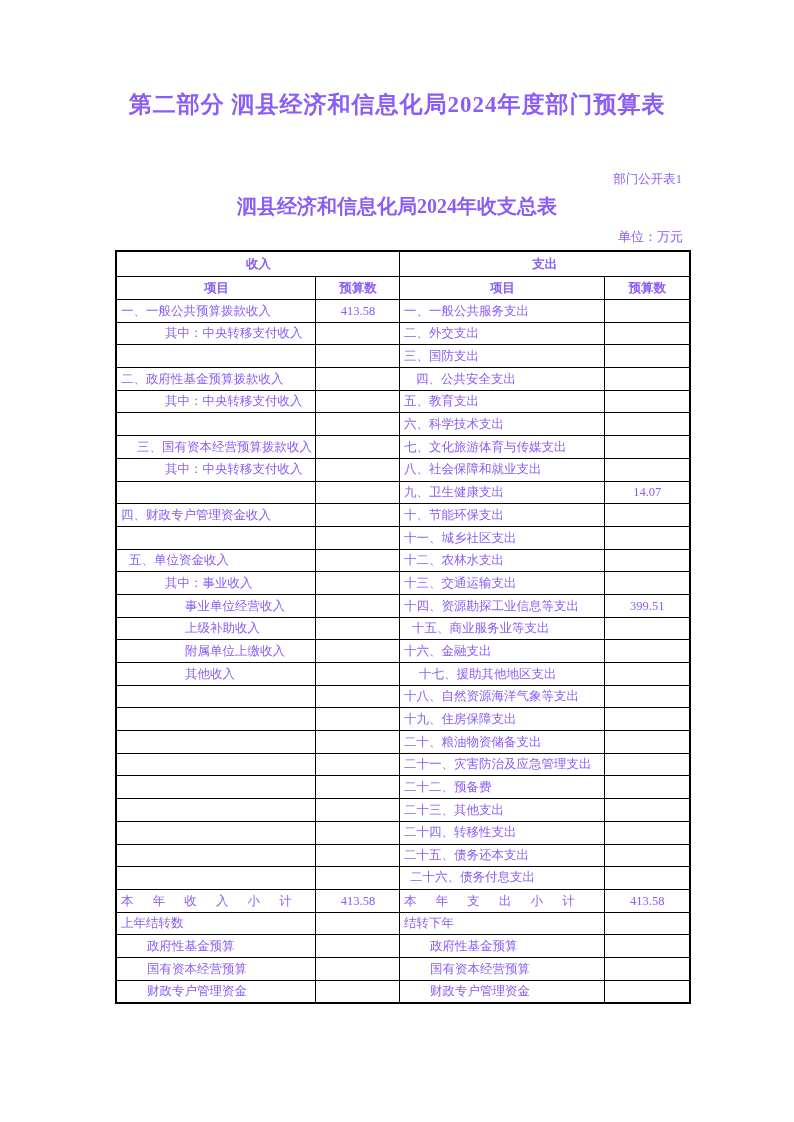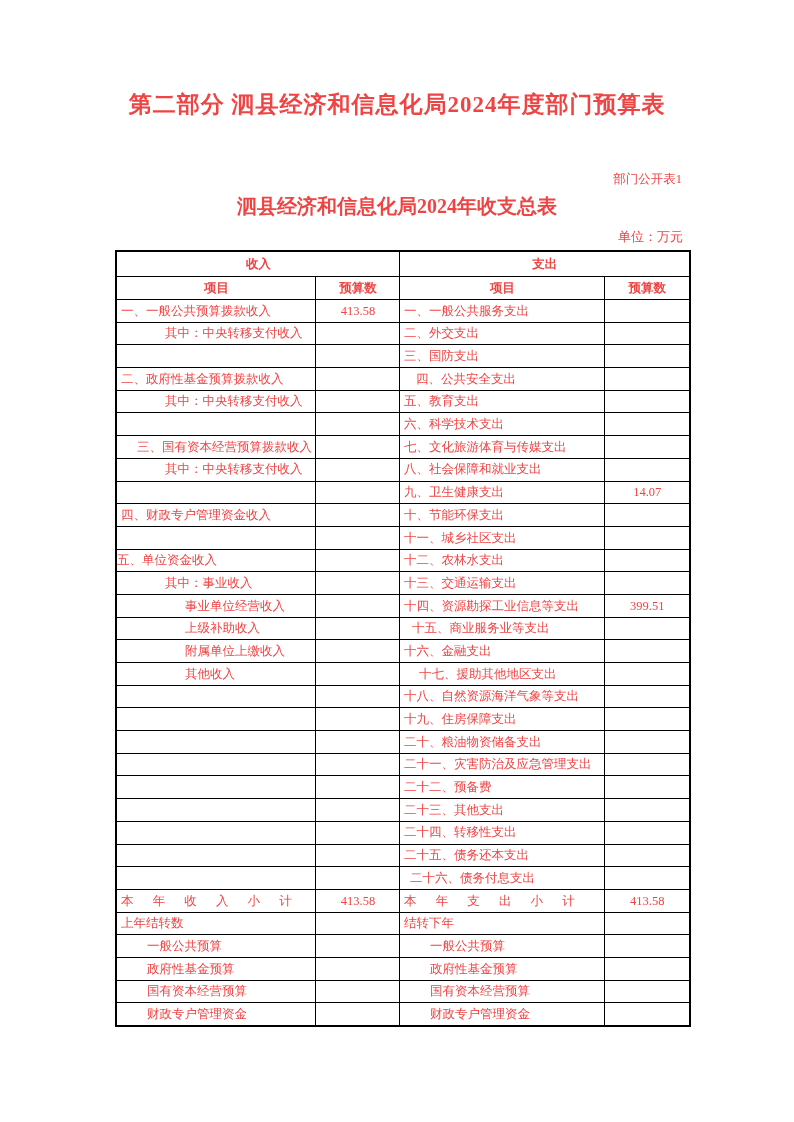--- a/index.html
+++ b/index.html
@@ -7,21 +7,21 @@
     padding: 0;
     background: #ffffff;
   }
   .page {
     position: relative;
     width: 794px;
     height: 1122px;
     background: #ffffff;
     overflow: hidden;
     font-family: "Liberation Serif", "DejaVu Serif", serif;
-    color: #ef4444;
+    color: #8b5cf6;
   }
   .main-title {
     position: absolute;
     top: 89px;
     left: 0;
     width: 100%;
     text-align: center;
     font-size: 23px;
     font-weight: bold;
     letter-spacing: 1px;
@@ -178,21 +178,21 @@
           <td style="padding-left: 4px;">十、节能环保支出</td>
           <td class="val"></td>
         </tr>
         <tr>
           <td style="padding-left: 4px;"></td>
           <td class="val"></td>
           <td style="padding-left: 4px;">十一、城乡社区支出</td>
           <td class="val"></td>
         </tr>
         <tr>
-          <td style="padding-left: 0; margin-top: 20px;">五、单位资金收入</td>
+          <td style="padding-left: 12px; margin-top: 20px;">五、单位资金收入</td>
           <td class="val"></td>
           <td style="padding-left: 4px;">十二、农林水支出</td>
           <td class="val"></td>
         </tr>
         <tr>
           <td style="padding-left: 48px;">其中：事业收入</td>
           <td class="val"></td>
           <td style="padding-left: 4px;">十三、交通运输支出</td>
           <td class="val"></td>
         </tr>
@@ -264,42 +264,36 @@
         </tr>
         <tr>
           <td style="padding-left: 4px;"></td>
           <td class="val"></td>
           <td style="padding-left: 4px;">二十五、债务还本支出</td>
           <td class="val"></td>
         </tr>
         <tr>
           <td style="padding-left: 4px;"></td>
           <td class="val"></td>
-          <td style="padding-left: 10px;">二十六、债务付息支出</td>
+          <td style="padding-left: 10px; font-family: Liberation Mono, monospace;">二十六、债务付息支出</td>
           <td class="val"></td>
         </tr>
         <tr>
           <td class="spread" style="padding-left: 4px;">本 年 收 入 小 计</td>
           <td class="val">413.58</td>
           <td class="spread" style="padding-left: 4px;">本 年 支 出 小 计</td>
           <td class="val">413.58</td>
         </tr>
         <tr>
           <td style="padding-left: 4px;">上年结转数</td>
           <td class="val"></td>
           <td style="padding-left: 4px;">结转下年</td>
           <td class="val"></td>
         </tr>
         <tr>
-          <td style="padding-left: 30px;">一般公共预算</td>
-          <td class="val"></td>
-          <td style="padding-left: 30px;">一般公共预算</td>
-          <td class="val"></td>
-        </tr>
-        <tr>
           <td style="padding-left: 30px;">政府性基金预算</td>
           <td class="val"></td>
           <td style="padding-left: 30px;">政府性基金预算</td>
           <td class="val"></td>
         </tr>
         <tr>
           <td style="padding-left: 30px;">国有资本经营预算</td>
           <td class="val"></td>
           <td style="padding-left: 30px;">国有资本经营预算</td>
           <td class="val"></td>

